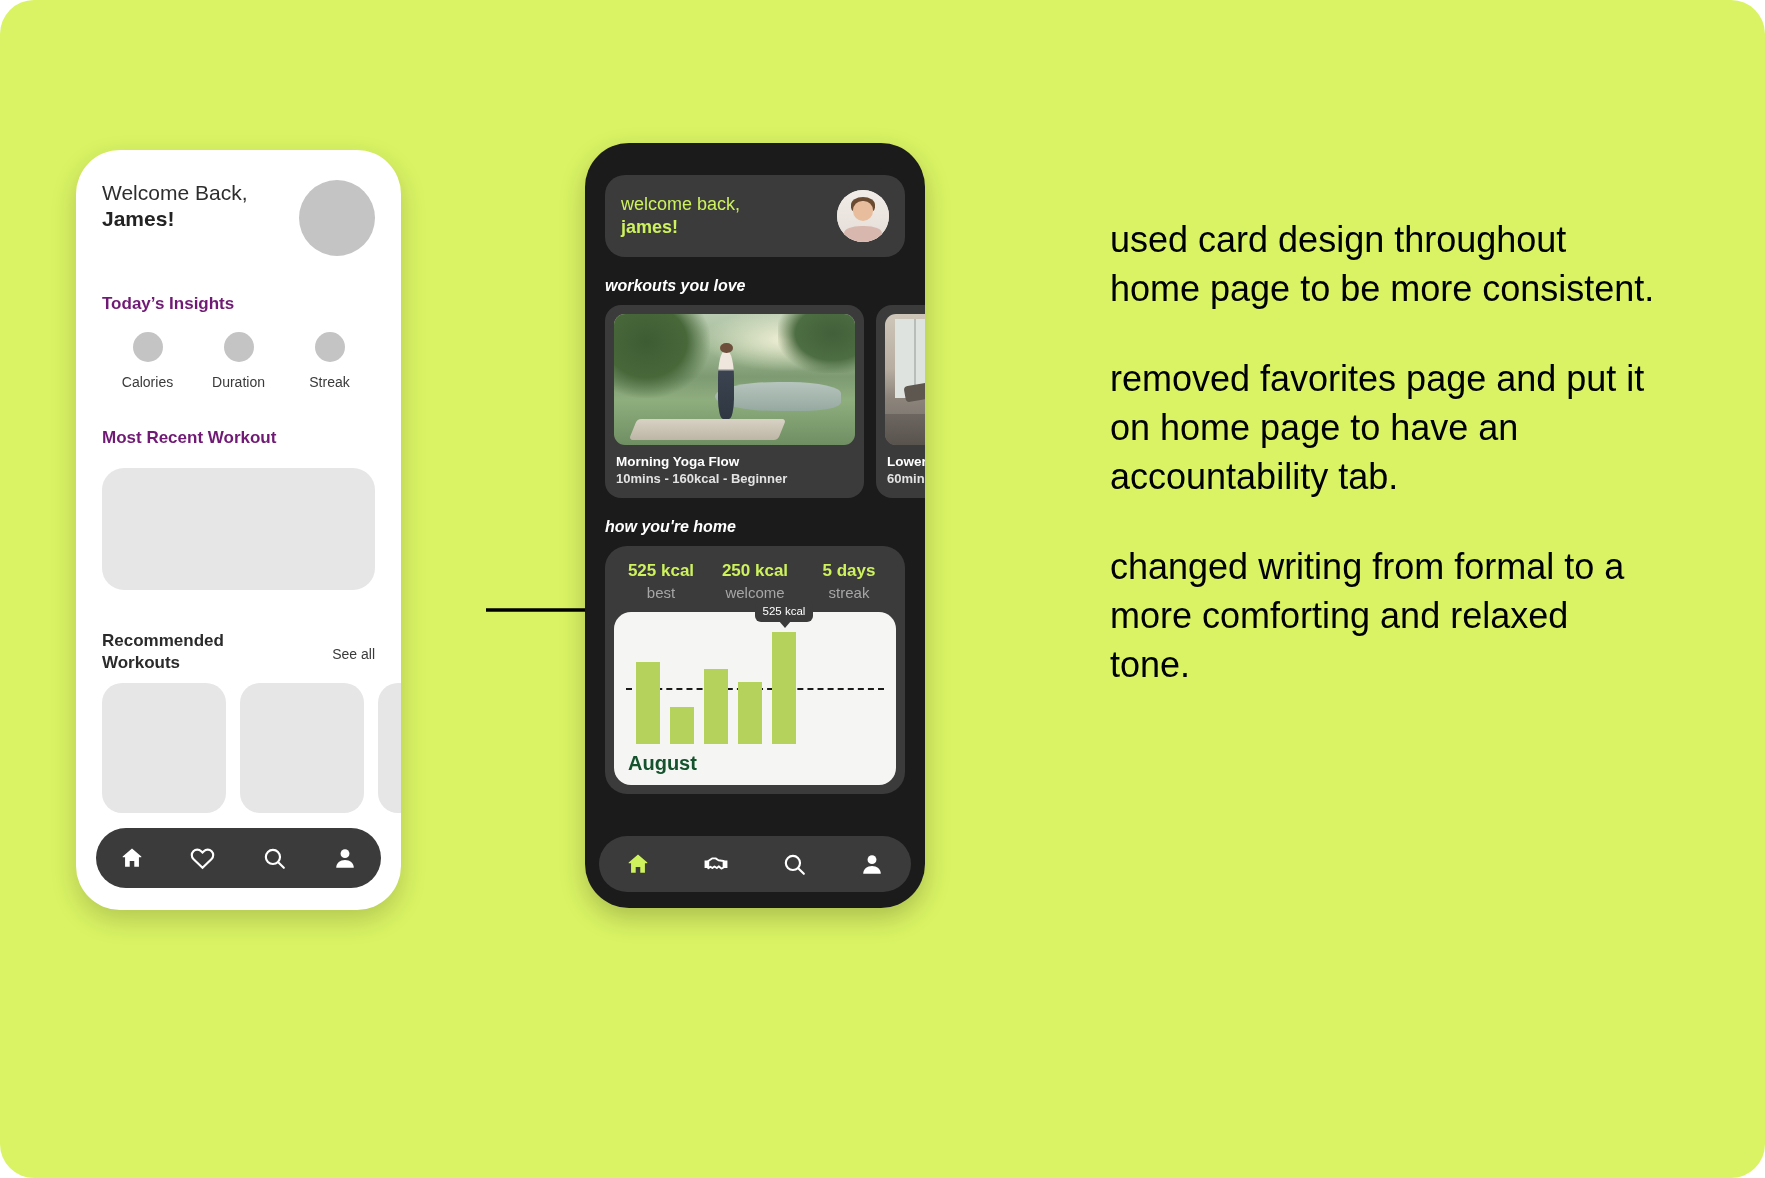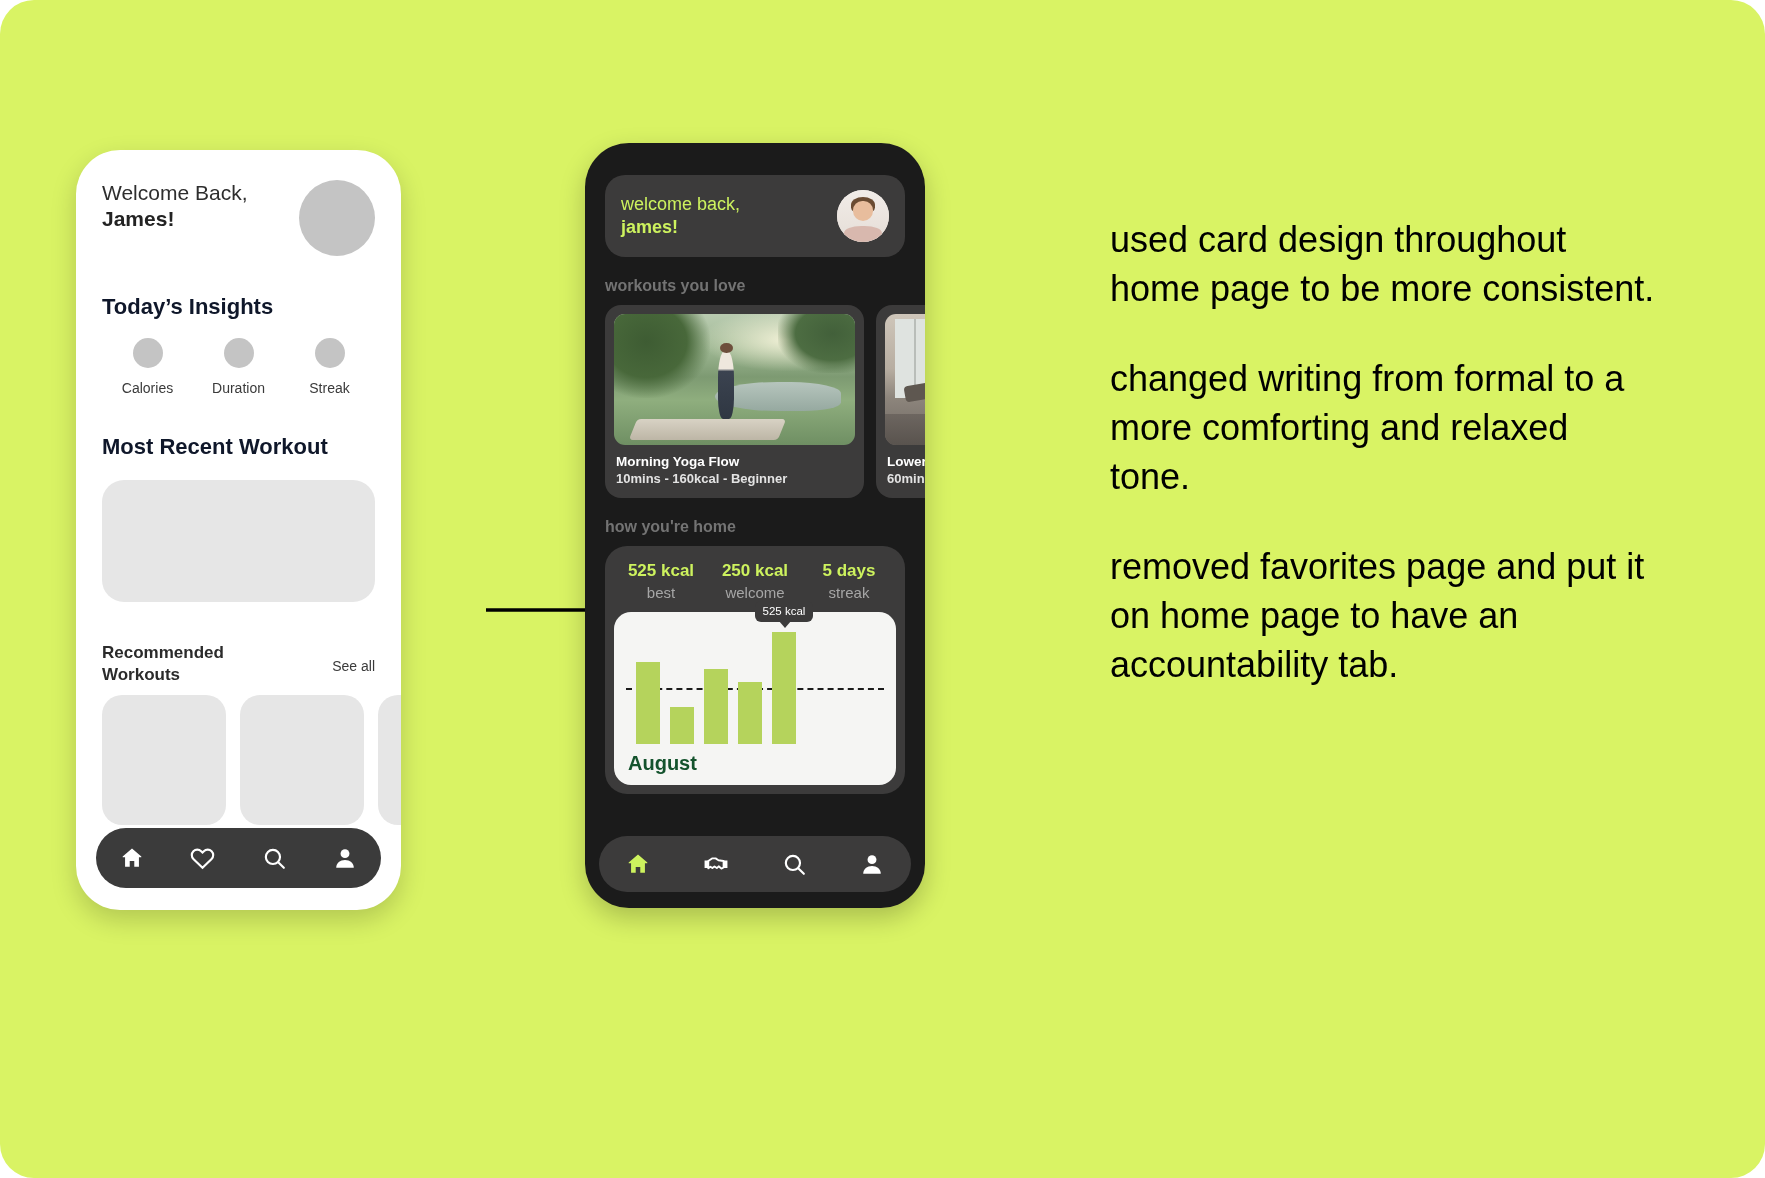--- a/index.html
+++ b/index.html
@@ -42,21 +42,21 @@
     justify-content: space-between;
   }
   .l-welcome-text { line-height: 1.24; }
   .l-welcome-1 { font-size: 21px; color: #2e2e2e; font-weight: 400; }
   .l-welcome-2 { font-size: 21px; color: #232323; font-weight: 700; }
   .l-avatar {
     width: 76px; height: 76px; border-radius: 50%;
     background: #c4c4c4; flex: 0 0 auto;
   }
   .l-h2 {
-    font-size: 22px; font-weight: 700; color: #0f172a;
+    font-size: 17px; font-weight: 700; color: #701a75;
     margin-top: 38px;
   }
   .l-insights {
     display: flex; margin-top: 18px;
   }
   .l-insight { flex: 1; text-align: center; }
   .l-ins-dot {
     width: 30px; height: 30px; border-radius: 50%;
     background: #c4c4c4; margin: 0 auto 12px auto;
   }
@@ -103,22 +103,23 @@
     display: flex; align-items: center; justify-content: space-between;
   }
   .r-welcome-text { line-height: 1.26; }
   .r-welcome-1 { font-size: 18px; color: #cdf25e; font-weight: 400; }
   .r-welcome-2 { font-size: 18px; color: #cdf25e; font-weight: 700; }
   .r-avatar {
     width: 52px; height: 52px; border-radius: 50%;
     overflow: hidden; flex: 0 0 auto; background: #efeae6;
   }
   .r-section-title {
-    font-size: 16px; font-weight: 700; color: #737373;
+    font-size: 16px; font-weight: 700; color: #ffffff;
     margin: 20px 0 10px 0;
+    font-style: italic;
   }
   .r-cards-row {
     display: flex; gap: 12px;
   }
   .r-wcard {
     background: #3c3b3b; border-radius: 16px;
     padding: 9px 9px 12px 9px;
     flex: 0 0 auto; width: 259px;
   }
   .r-wcard-img {
@@ -456,16 +457,16 @@
         <svg width="26" height="26" viewBox="0 0 24 24">
           <circle cx="12" cy="8" r="4.1" fill="#ffffff"></circle>
           <path d="M3.9 21c0-4.5 3.6-7.2 8.1-7.2s8.1 2.7 8.1 7.2z" fill="#ffffff"></path>
         </svg>
       </div>
     </div>
   </div>
 
   <div id="notes">
     <div class="note">used card design throughout home page to be more consistent.</div>
+    <div class="note">removed favorites page and put it on home page to have an accountability tab.</div>
     <div class="note">changed writing from formal to a more comforting and relaxed tone.</div>
-    <div class="note">removed favorites page and put it on home page to have an accountability tab.</div>
   </div>
 </div>
 
 </body></html>

